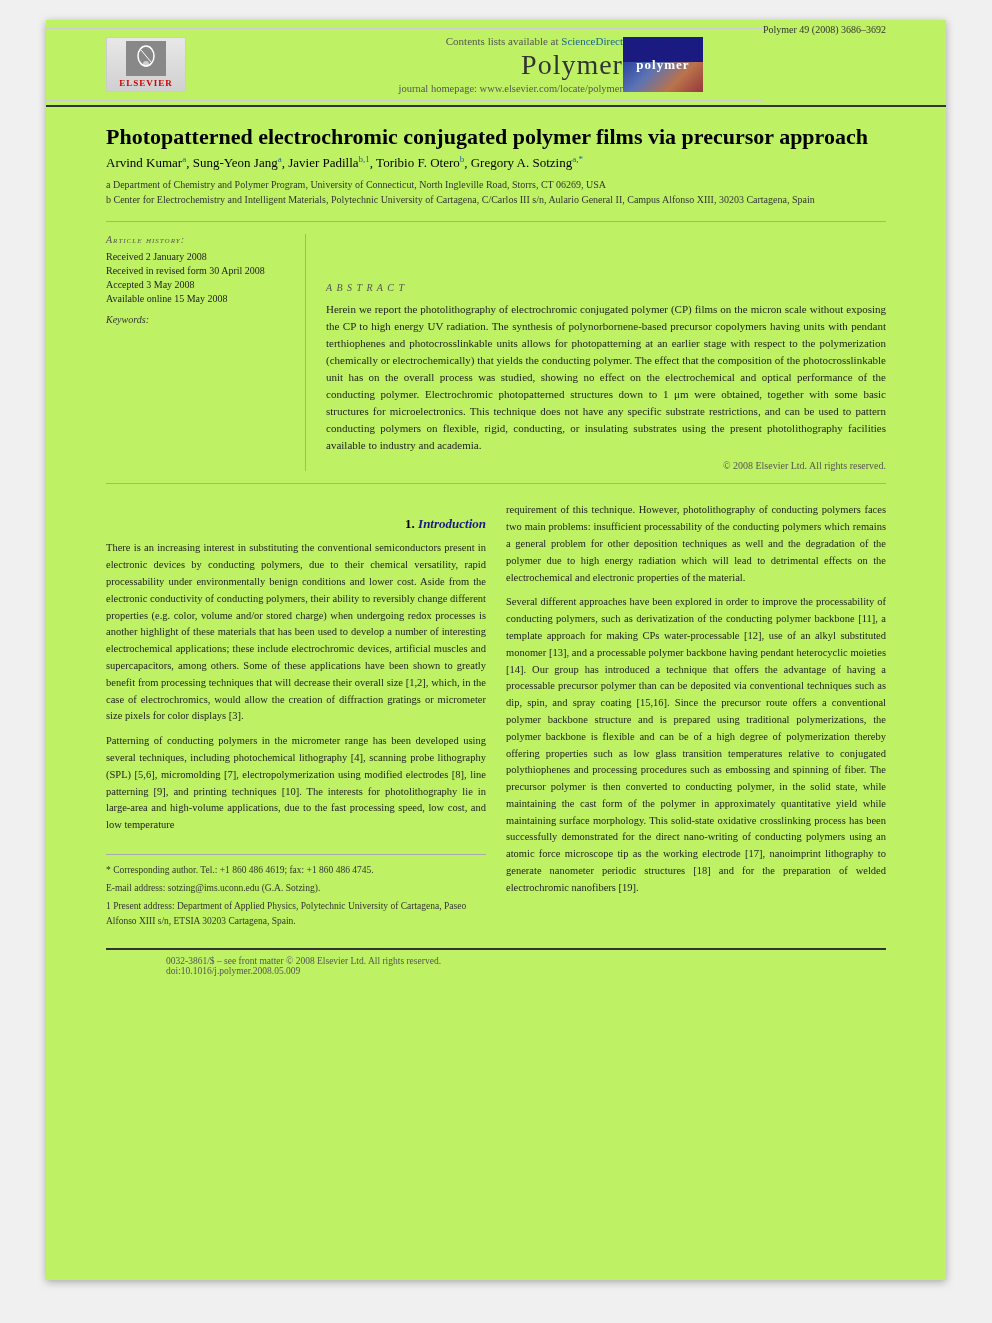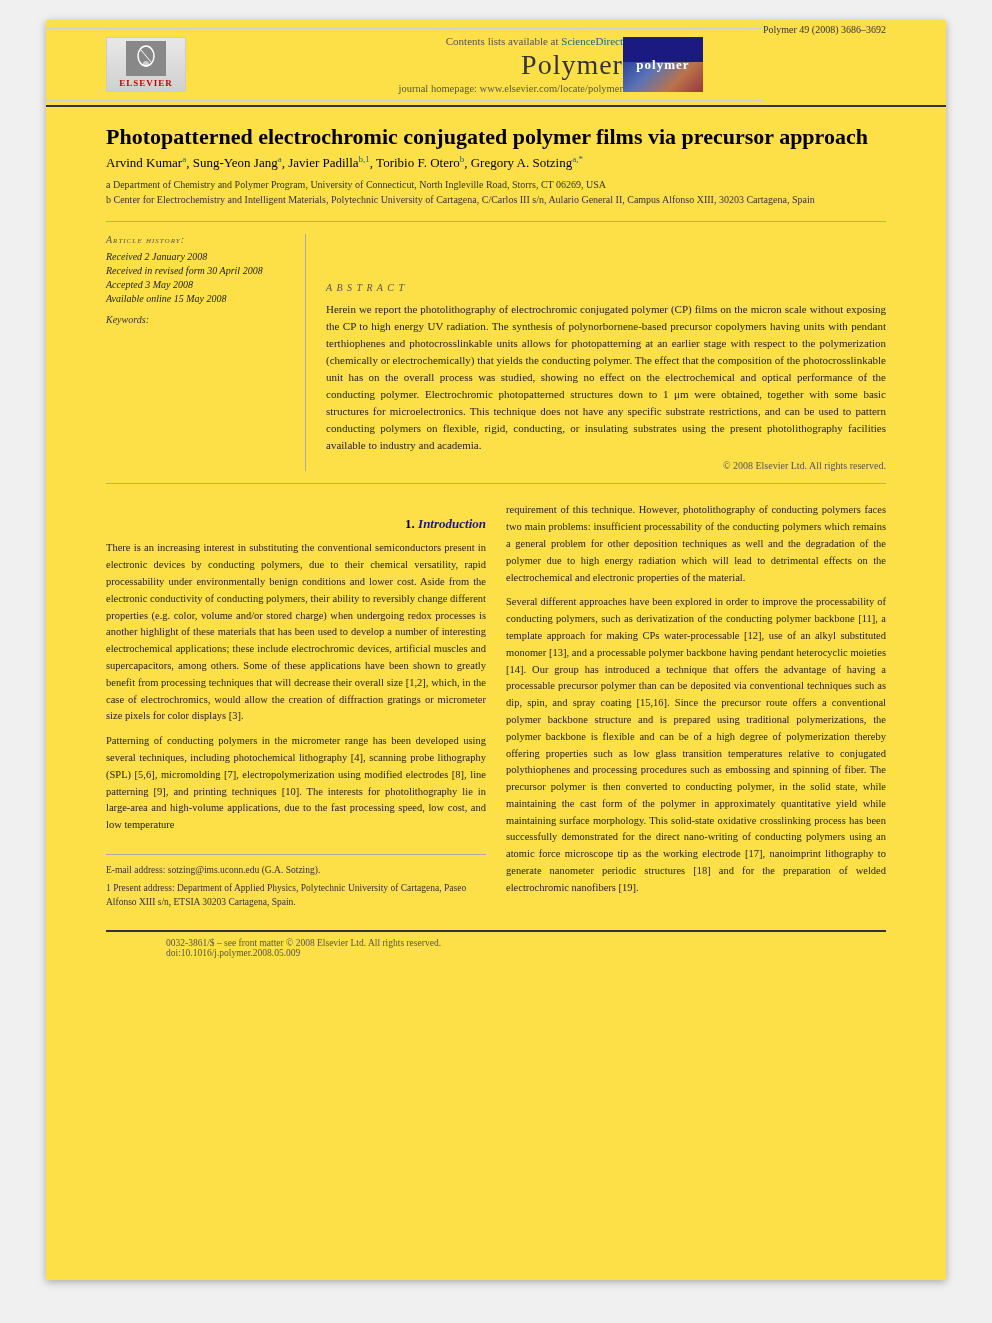--- a/index.html
+++ b/index.html
@@ -4,21 +4,21 @@
   <style>
     * { box-sizing: border-box; margin: 0; padding: 0; }
     body {
       background: #f0f0f0;
       font-family: 'Times New Roman', Times, serif;
       display: flex;
       justify-content: center;
       padding: 20px 0;
     }
     .page {
-      background: #fde047;
+      background: #bef264;
       width: 900px;
       min-height: 1260px;
       padding: 0;
       box-shadow: 0 2px 8px rgba(0,0,0,0.3);
       position: relative;
     }
 
     
     .journal-header {
       border-bottom: 2px solid #333;
@@ -179,21 +179,20 @@
       font-variant: small-caps;
       letter-spacing: 1px;
       color: #555;
       margin-bottom: 6px;
       font-style: italic;
     }
     .info-value {
       font-size: 10px;
       color: #222;
       margin-bottom: 3px;
-      font-style: italic;
     }
     .keywords-section {
       margin-top: 10px;
     }
     .keywords-title {
       font-style: italic;
       font-size: 10px;
       color: #333;
     }
     .keywords-list {
@@ -366,20 +365,21 @@
 
         <p class="body-text">
           There is an increasing interest in substituting the conventional semiconductors present in electronic devices by conducting polymers, due to their chemical versatility, rapid processability under environmentally benign conditions and lower cost. Aside from the electronic conductivity of conducting polymers, their ability to reversibly change different properties (e.g. color, volume and/or stored charge) when undergoing redox processes is another highlight of these materials that has been used to develop a number of interesting electrochemical applications; these include electrochromic devices, artificial muscles and supercapacitors, among others. Some of these applications have been shown to greatly benefit from processing techniques that will decrease their overall size [1,2], which, in the case of electrochromics, would allow the creation of diffraction gratings or micrometer size pixels for color displays [3].
         </p>
 
         <p class="body-text">
           Patterning of conducting polymers in the micrometer range has been developed using several techniques, including photochemical lithography [4], scanning probe lithography (SPL) [5,6], micromolding [7], electropolymerization using modified electrodes [8], line patterning [9], and printing techniques [10]. The interests for photolithography lie in large-area and high-volume applications, due to the fast processing speed, low cost, and low temperature
         </p>
 
         <div class="footnote-area">
+          <div class="footnote-line">* Corresponding author. Tel.: +1 860 486 4619; fax: +1 860 486 4745.</div>
           <div class="footnote-line">
             <span>E-mail address:</span>
             <span>sotzing@ims.uconn.edu (G.A. Sotzing).</span>
           </div>
           <div class="footnote-line">1 Present address: Department of Applied Physics, Polytechnic University of Cartagena, Paseo Alfonso XIII s/n, ETSIA 30203 Cartagena, Spain.</div>
         </div>
       </div>
 
       <div class="col-right">
         <p class="body-text">requirement of this technique. However, photolithography of conducting polymers faces two main problems: insufficient processability of the conducting polymers which remains a general problem for other deposition techniques as well and the degradation of the polymer due to high energy radiation which will lead to detrimental effects on the electrochemical and electronic properties of the material.</p>

